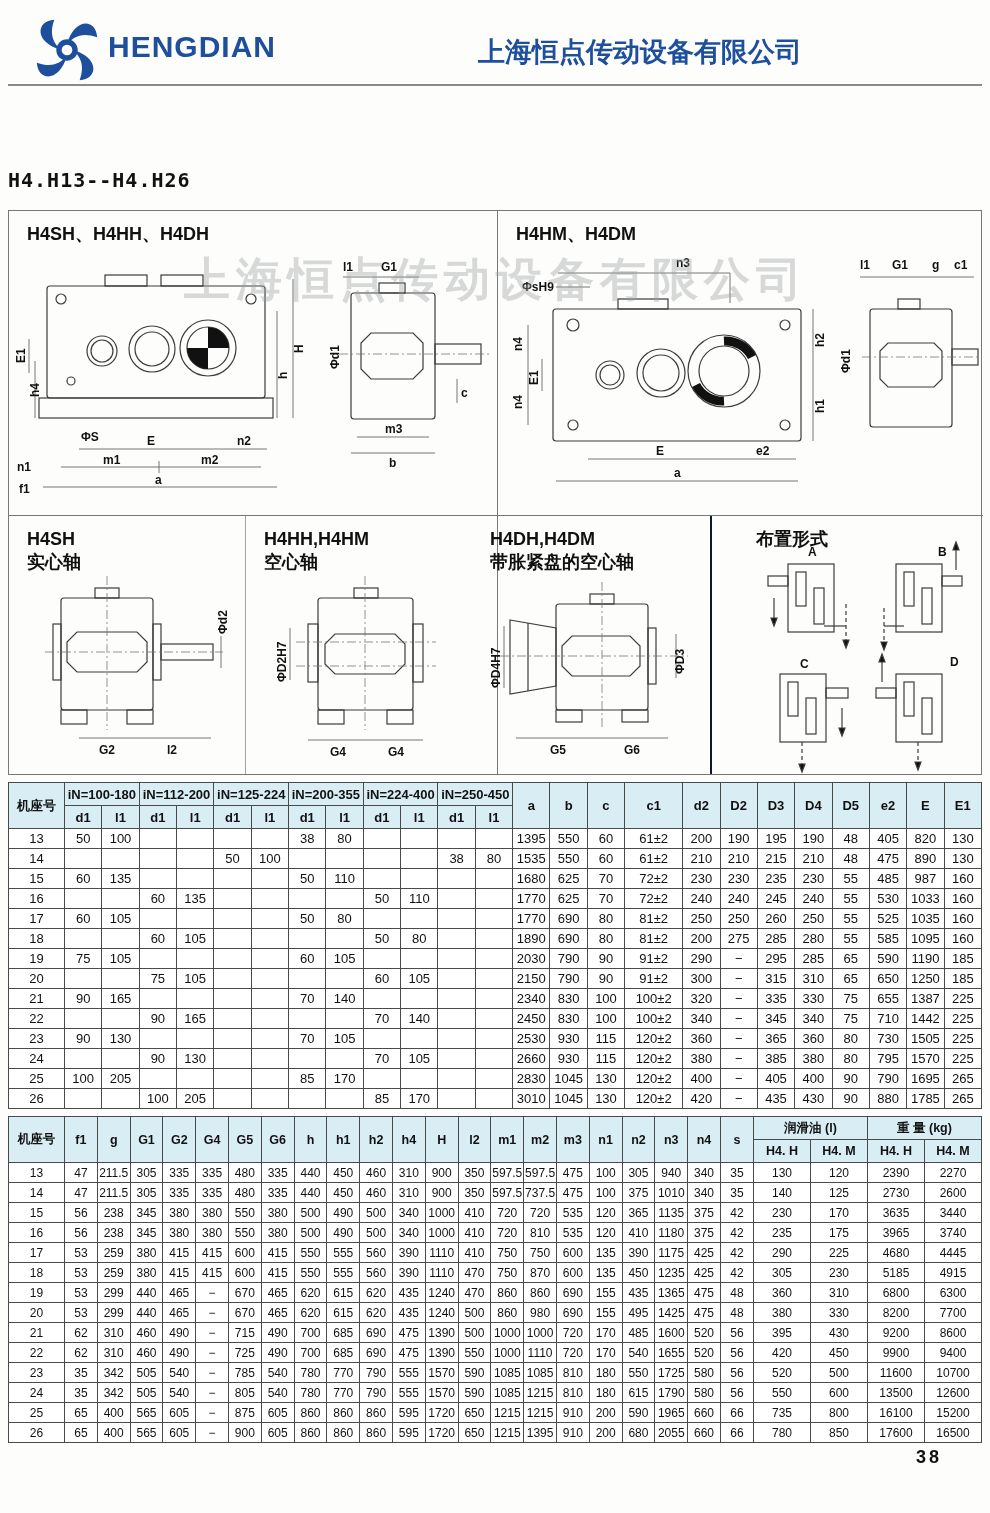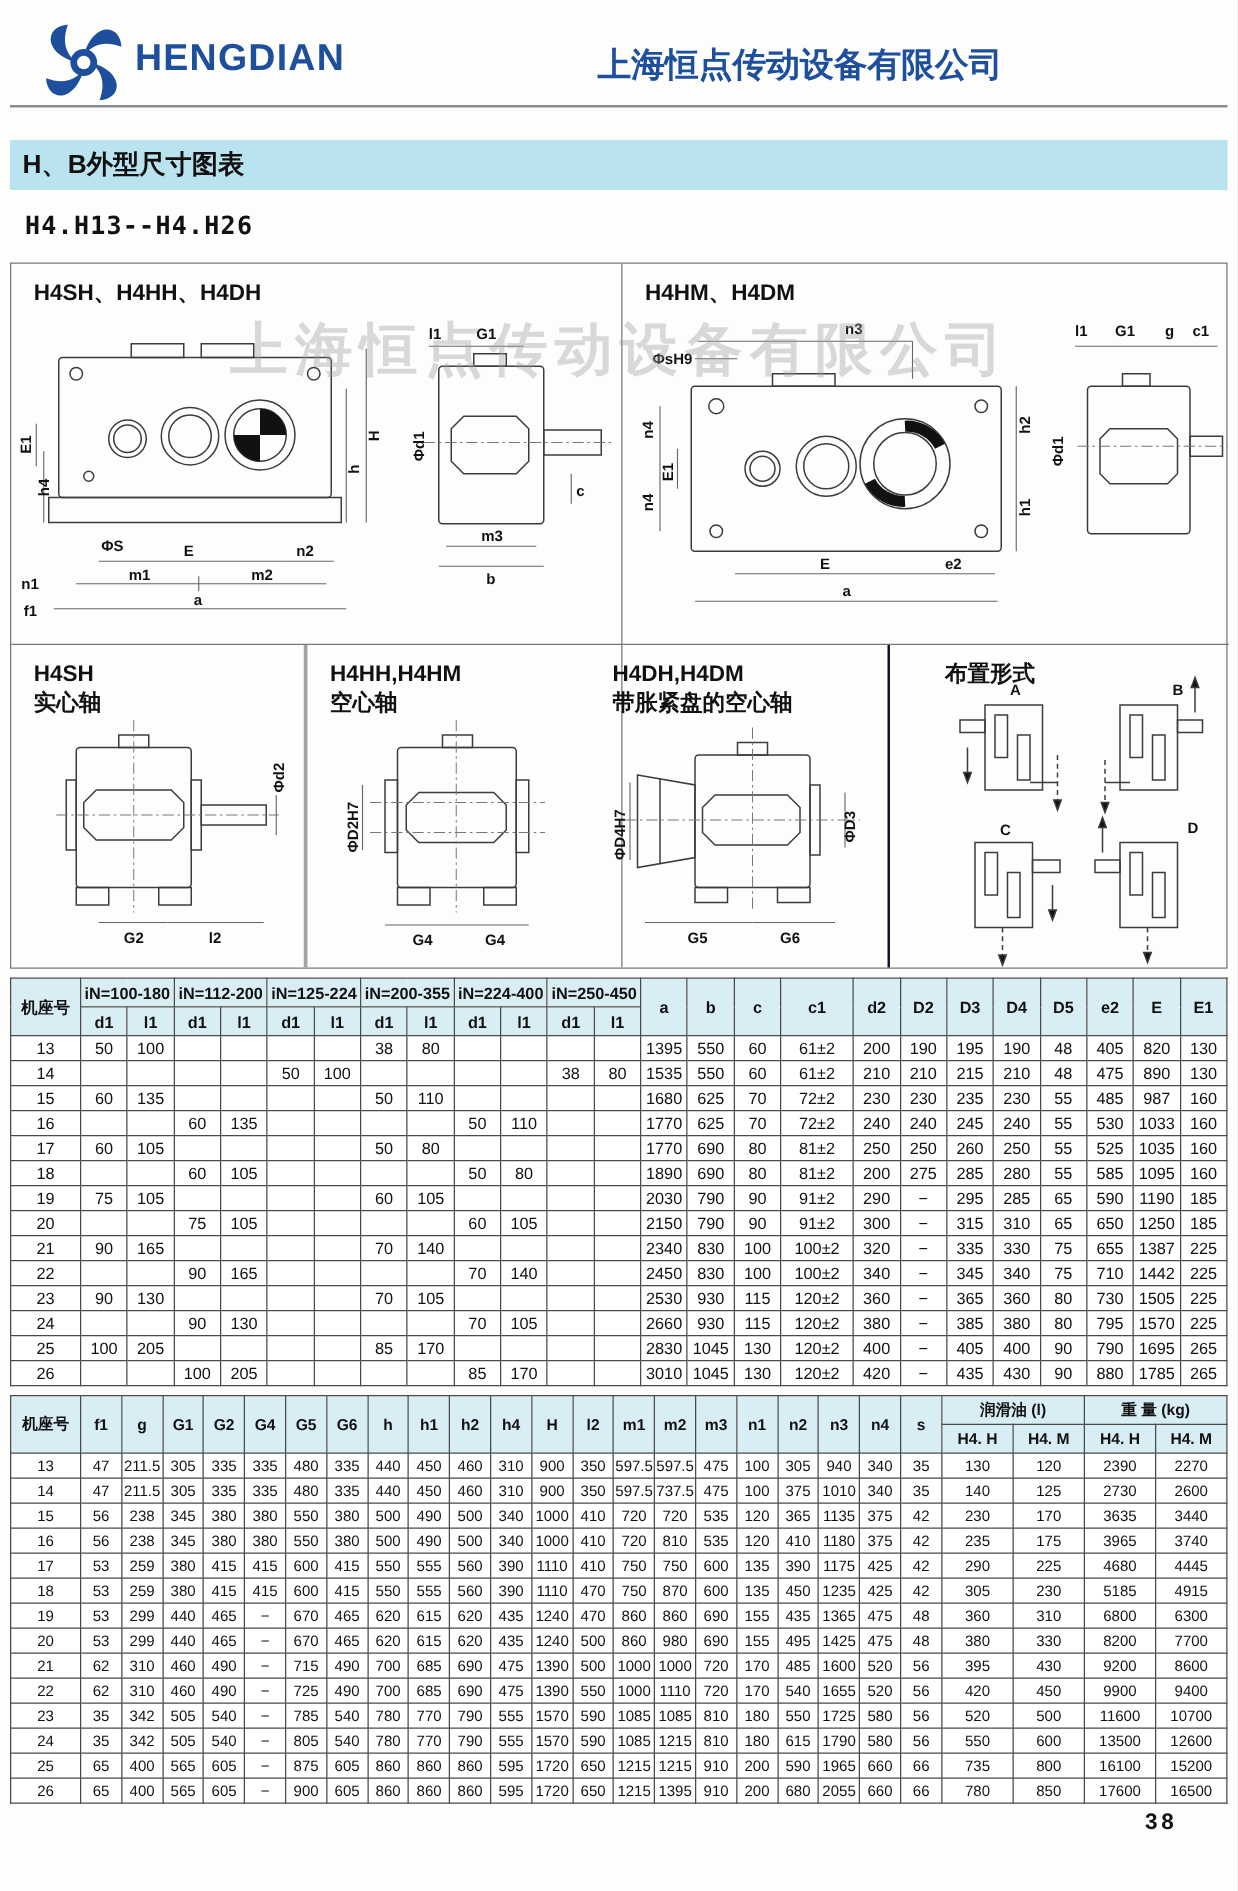--- a/index.html
+++ b/index.html
@@ -7,28 +7,28 @@
         font-family:"Liberation Sans","DejaVu Sans",sans-serif;color:#111;overflow:hidden;}
   
   .brandrow{position:absolute;top:0;left:0;width:828px;height:84px;}
   .logo{position:absolute;top:14px;left:28px;}
   .brandname{position:absolute;top:30px;left:108px;font-size:30px;font-weight:bold;
              color:#1d4f9c;letter-spacing:1px;}
   .company{position:absolute;top:34px;right:26px;font-size:27px;font-weight:bold;color:#1d4f9c;}
   .rule{position:absolute;top:84px;left:8px;width:974px;height:2px;background:#8a8a8a;}
   .titlebar{position:absolute;top:112px;left:8px;width:974px;height:40px;background:#b9e3ef;
             font-size:21px;font-weight:bold;line-height:40px;padding-left:10px;box-sizing:border-box;}
-  .subtitle{position:absolute;top:168px;left:20px;font-family:"DejaVu Sans Mono",monospace;
+  .subtitle{position:absolute;top:168px;left:8px;font-family:"DejaVu Sans Mono",monospace;
             font-size:20px;font-weight:bold;letter-spacing:1px;}
   
   .drawings{position:absolute;top:210px;left:8px;width:974px;height:565px;border:1px solid #777;box-sizing:border-box;}
   .panel{position:absolute;box-sizing:border-box;}
   .p1{left:0;top:0;width:489px;height:305px;border-right:1px solid #777;border-bottom:1px solid #777;}
   .p2{left:489px;top:0;width:485px;height:305px;border-bottom:1px solid #777;text-align:right;}
-  .p3{left:0;top:305px;width:237px;height:258px;border-right:3px solid #a3a3a3;}
+  .p3{left:0;top:305px;width:237px;height:258px;border-right:1px solid #a3a3a3;}
   .p4{left:237px;top:305px;width:252px;height:258px;border-right:1px solid #777;}
   .p5{left:463px;top:305px;width:240px;height:258px;border-right:2px solid #0f172a;}
   .p6{left:729px;top:305px;width:245px;height:258px;}
   .ptitle{position:absolute;top:12px;left:18px;font-size:18px;font-weight:bold;line-height:1.25;z-index:2;}
   .ptitle .sub{font-size:18px;}
   .panel svg{position:absolute;left:0;top:0;}
   .watermark{position:absolute;top:38px;left:175px;font-size:46px;font-weight:bold;color:#9aa0a3;
              opacity:.38;letter-spacing:6px;z-index:3;white-space:nowrap;pointer-events:none;}
   svg text{font-family:"Liberation Sans",sans-serif;font-size:12px;font-weight:bold;fill:#111;}
   .dim{stroke:#666;stroke-width:0.9;}
@@ -60,21 +60,20 @@
         <path d="M0,-6 C 8,-34 30,-32 31,-13 C 15,-19 6,-13 0,-6 Z" transform="rotate(270)"></path>
         <circle r="11" fill="#1d4f9c"></circle>
           <circle r="5.5" fill="#ffffff"></circle>
       </g>
     </svg>
     <div class="brandname">HENGDIAN</div>
     <div class="company">上海恒点传动设备有限公司</div>
   </div>
   <div class="rule"></div>
 
-  <div class="titlebar">H、B外型尺寸图表</div>
   <div class="subtitle">H4.H13--H4.H26</div>
 
   <div class="drawings">
     <div class="watermark">上海恒点传动设备有限公司</div>
 
     <div class="panel p1">
       <div class="ptitle">H4SH、H4HH、H4DH</div>
       <svg width="489" height="305" viewBox="0 0 489 305">
         <g class="ln">
           <rect x="38" y="75" width="218" height="112" rx="3"></rect>

